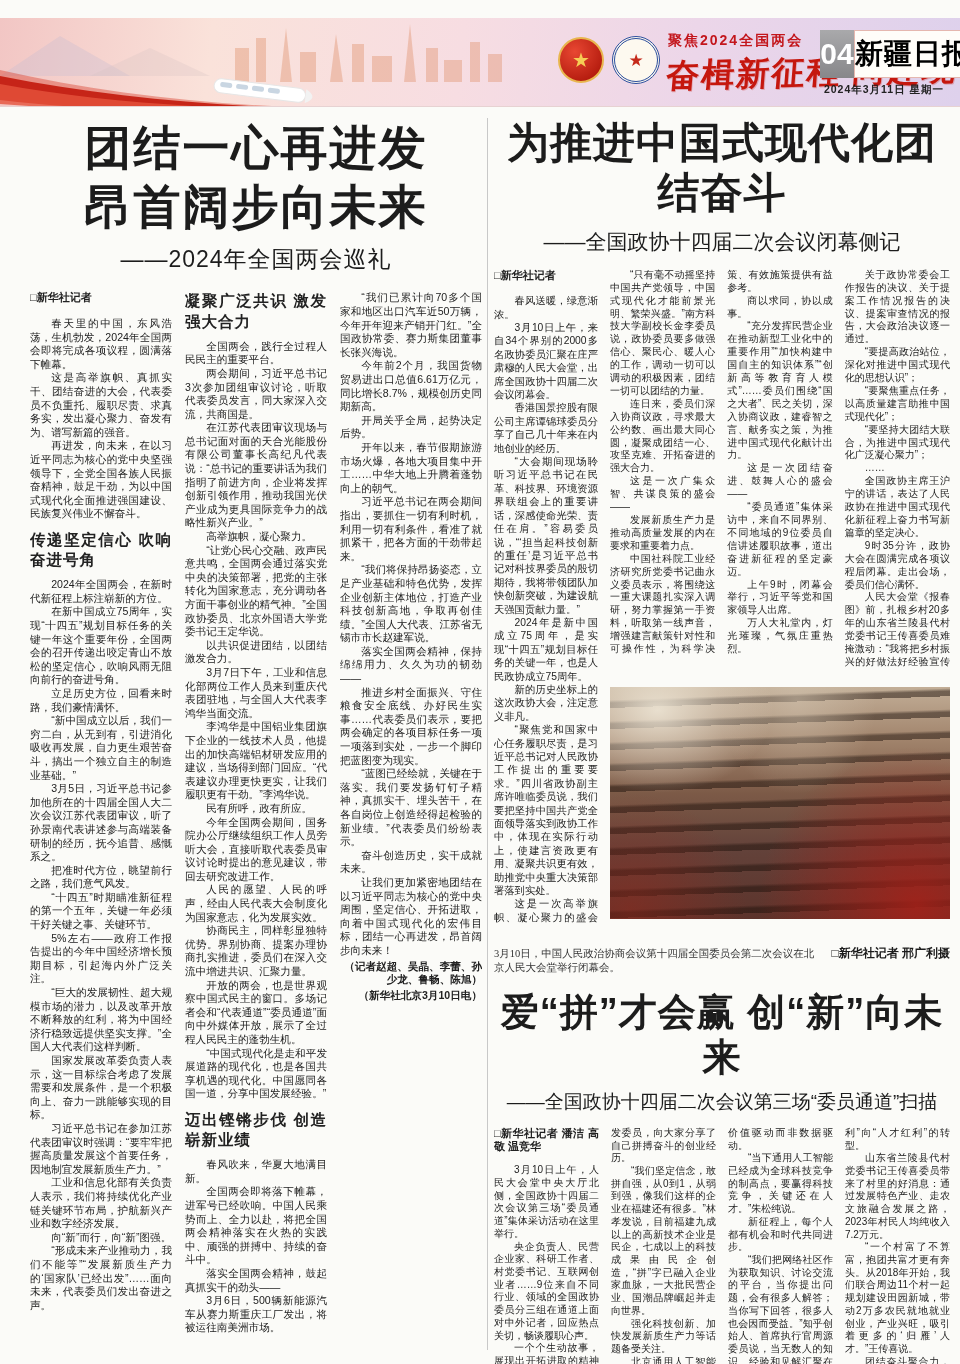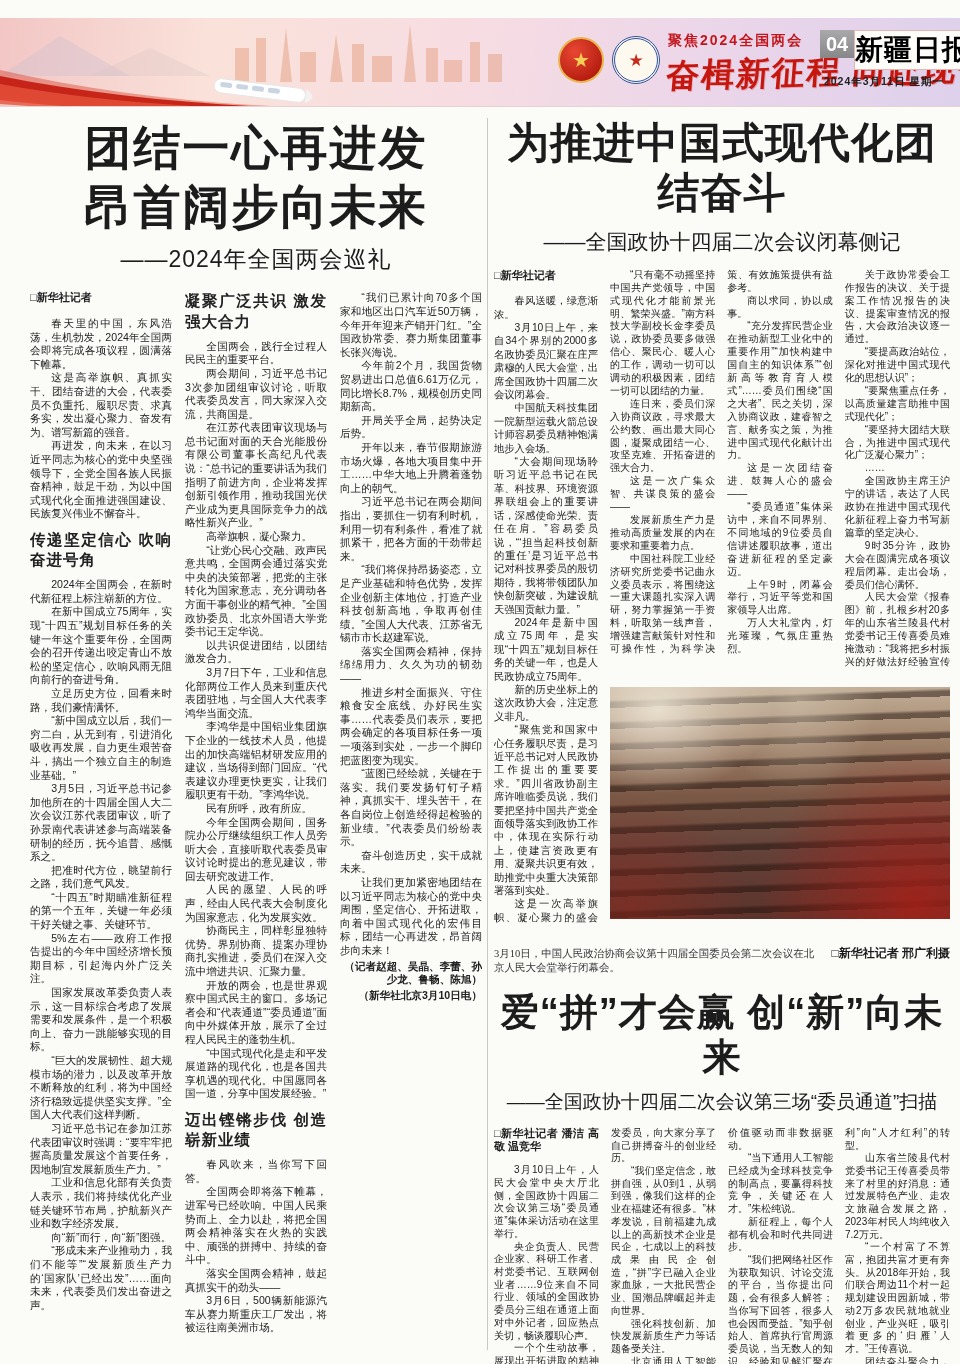--- a/index.html
+++ b/index.html
@@ -25,22 +25,22 @@
   .focus-label{color:#c3161c;font-size:14px;font-weight:bold;letter-spacing:2px;}
   .slogan{
     margin-top:4px;color:#c5170e;font-size:33px;font-weight:900;letter-spacing:2px;white-space:nowrap;
     font-family:"Liberation Serif","DejaVu Serif",serif;
     transform:skewX(-6deg) rotate(-1.5deg);transform-origin:left top;
     text-shadow:1px 1px 0 rgba(197,23,14,.25);
   }
   .masthead-block{position:absolute;right:12px;top:12px;width:128px;}
   .mast-top{display:flex;align-items:stretch;}
   .page-no-box{
-    width:34px;height:28px;background:linear-gradient(180deg,#a9a9ab,#87878a);
-    color:#fff;font-size:20px;font-weight:bold;display:flex;align-items:center;justify-content:center;flex:none;
+    width:34px;height:48px;background:linear-gradient(180deg,#a9a9ab,#87878a);
+    color:#fff;font-size:30px;font-weight:bold;display:flex;align-items:center;justify-content:center;flex:none;
   }
   .masthead{
     flex:1;background:#fffdf9;border:1px solid #e5b7af;color:#000000;
     font-family:"Liberation Serif","DejaVu Serif",serif;font-weight:900;font-size:28px;letter-spacing:1px;
     display:flex;align-items:center;justify-content:center;white-space:nowrap;
   }
   .dateline{margin-top:5px;font-size:10.5px;font-weight:bold;color:#222;text-align:center;letter-spacing:1px;}
   .vdivider{position:absolute;left:487px;top:118px;height:1232px;width:1px;background:#c8c8c8;}
   
   .left-art{position:absolute;left:30px;top:118px;width:452px;}
@@ -161,43 +161,43 @@
       <p class="para">再进发，向未来，在以习近平同志为核心的党中央坚强领导下，全党全国各族人民振奋精神，鼓足干劲，为以中国式现代化全面推进强国建设、民族复兴伟业不懈奋斗。</p>
       <h4 class="subhead">传递坚定信心 吹响奋进号角</h4>
       <p class="para">2024年全国两会，在新时代新征程上标注崭新的方位。</p>
       <p class="para">在新中国成立75周年，实现“十四五”规划目标任务的关键一年这个重要年份，全国两会的召开传递出咬定青山不放松的坚定信心，吹响风雨无阻向前行的奋进号角。</p>
       <p class="para">立足历史方位，回看来时路，我们豪情满怀。</p>
       <p class="para">“新中国成立以后，我们一穷二白，从无到有，引进消化吸收再发展，自力更生艰苦奋斗，搞出一个独立自主的制造业基础。”</p>
       <p class="para">3月5日，习近平总书记参加他所在的十四届全国人大二次会议江苏代表团审议，听了孙景南代表讲述参与高端装备研制的经历，抚今追昔、感慨系之。</p>
       <p class="para">把准时代方位，眺望前行之路，我们意气风发。</p>
       <p class="para">“十四五”时期瞄准新征程的第一个五年，关键一年必须干好关键之事、关键环节。</p>
       <p class="para">5%左右——政府工作报告提出的今年中国经济增长预期目标，引起海内外广泛关注。</p>
+      <p class="para">“巨大的发展韧性、超大规模市场的潜力，以及改革开放不断释放的红利，将为中国经济行稳致远提供坚实支撑。”全国人大代表们这样判断。</p>
       <p class="para">国家发展改革委负责人表示，这一目标综合考虑了发展需要和发展条件，是一个积极向上、奋力一跳能够实现的目标。</p>
-      <p class="para">“巨大的发展韧性、超大规模市场的潜力，以及改革开放不断释放的红利，将为中国经济行稳致远提供坚实支撑。”全国人大代表们这样判断。</p>
       <p class="para">习近平总书记在参加江苏代表团审议时强调：“要牢牢把握高质量发展这个首要任务，因地制宜发展新质生产力。”</p>
       <p class="para">工业和信息化部有关负责人表示，我们将持续优化产业链关键环节布局，护航新兴产业和数字经济发展。</p>
       <p class="para">向“新”而行，向“新”图强。</p>
       <p class="para">“形成未来产业推动力，我们不能等”“发展新质生产力的‘国家队’已经出发”……面向未来，代表委员们发出奋进之声。</p>
       <h4 class="subhead">凝聚广泛共识 激发强大合力</h4>
       <p class="para">全国两会，践行全过程人民民主的重要平台。</p>
       <p class="para">两会期间，习近平总书记3次参加团组审议讨论，听取代表委员发言，同大家深入交流，共商国是。</p>
       <p class="para">在江苏代表团审议现场与总书记面对面的天合光能股份有限公司董事长高纪凡代表说：“总书记的重要讲话为我们指明了前进方向，企业将发挥创新引领作用，推动我国光伏产业成为更具国际竞争力的战略性新兴产业。”</p>
       <p class="para">高举旗帜，凝心聚力。</p>
       <p class="para">“让党心民心交融、政声民意共鸣，全国两会通过落实党中央的决策部署，把党的主张转化为国家意志，充分调动各方面干事创业的精气神。”全国政协委员、北京外国语大学党委书记王定华说。</p>
       <p class="para">以共识促进团结，以团结激发合力。</p>
       <p class="para">3月7日下午，工业和信息化部两位工作人员来到重庆代表团驻地，与全国人大代表李鸿华当面交流。</p>
       <p class="para">李鸿华是中国铝业集团旗下企业的一线技术人员，他提出的加快高端铝材研发应用的建议，当场得到部门回应。“代表建议办理更快更实，让我们履职更有干劲。”李鸿华说。</p>
       <p class="para">民有所呼，政有所应。</p>
       <p class="para">今年全国两会期间，国务院办公厅继续组织工作人员旁听大会，直接听取代表委员审议讨论时提出的意见建议，带回去研究改进工作。</p>
       <p class="para">人民的愿望、人民的呼声，经由人民代表大会制度化为国家意志，化为发展实效。</p>
       <p class="para">协商民主，同样彰显独特优势。界别协商、提案办理协商扎实推进，委员们在深入交流中增进共识、汇聚力量。</p>
       <p class="para">开放的两会，也是世界观察中国式民主的窗口。多场记者会和“代表通道”“委员通道”面向中外媒体开放，展示了全过程人民民主的蓬勃生机。</p>
       <p class="para">“中国式现代化是走和平发展道路的现代化，也是各国共享机遇的现代化。中国愿同各国一道，分享中国发展经验。”</p>
       <h4 class="subhead">迈出铿锵步伐 创造崭新业绩</h4>
-      <p class="para">春风吹来，当你写下回答。</p>
+      <p class="para">春风吹来，华夏大地满目新。</p>
       <p class="para">全国两会即将落下帷幕，进军号已经吹响。中国人民乘势而上、全力以赴，将把全国两会精神落实在火热的实践中、顽强的拼搏中、持续的奋斗中。</p>
       <p class="para">落实全国两会精神，鼓起真抓实干的劲头——</p>
       <p class="para">3月6日，500辆新能源汽车从赛力斯重庆工厂发出，将被运往南美洲市场。</p>
       <p class="para">“我们已累计向70多个国家和地区出口汽车近50万辆，今年开年迎来产销开门红。”全国政协常委、赛力斯集团董事长张兴海说。</p>
       <p class="para">今年前2个月，我国货物贸易进出口总值6.61万亿元，同比增长8.7%，规模创历史同期新高。</p>
       <p class="para">开局关乎全局，起势决定后势。</p>
       <p class="para">开年以来，春节假期旅游市场火爆，各地大项目集中开工……中华大地上升腾着蓬勃向上的朝气。</p>
       <p class="para">习近平总书记在两会期间指出，要抓住一切有利时机，利用一切有利条件，看准了就抓紧干，把各方面的干劲带起来。</p>
       <p class="para">“我们将保持昂扬姿态，立足产业基础和特色优势，发挥企业创新主体地位，打造产业科技创新高地，争取再创佳绩。”全国人大代表、江苏省无锡市市长赵建军说。</p>
       <p class="para">落实全国两会精神，保持绵绵用力、久久为功的韧劲——</p>
@@ -211,21 +211,21 @@
 </div>
 
 <div class="right-art">
   <h1 class="rt-h1">为推进中国式现代化团结奋斗</h1>
   <div class="rt-sub">——全国政协十四届二次会议闭幕侧记</div>
   <div class="rt-body">
     <div class="rt-col1">
         <p class="byline">□新华社记者</p>
         <p class="para">春风送暖，绿意渐浓。</p>
         <p class="para">3月10日上午，来自34个界别的2000多名政协委员汇聚在庄严肃穆的人民大会堂，出席全国政协十四届二次会议闭幕会。</p>
-        <p class="para">中国航天科技集团一院新型运载火箭总设计师容易委员精神饱满地步入会场。</p>
+        <p class="para">香港国景控股有限公司主席谭锦球委员分享了自己几十年来在内地创业的经历。</p>
         <p class="para">“大会期间现场聆听习近平总书记在民革、科技界、环境资源界联组会上的重要讲话，深感使命光荣、责任在肩。”容易委员说，“‘担当起科技创新的重任’是习近平总书记对科技界委员的殷切期待，我将带领团队加快创新突破，为建设航天强国贡献力量。”</p>
         <p class="para">2024年是新中国成立75周年，是实现“十四五”规划目标任务的关键一年，也是人民政协成立75周年。</p>
         <p class="para">新的历史坐标上的这次政协大会，注定意义非凡。</p>
         <p class="para">“聚焦党和国家中心任务履职尽责，是习近平总书记对人民政协工作提出的重要要求。”四川省政协副主席许唯临委员说，我们要把坚持中国共产党全面领导落实到政协工作中，体现在实际行动上，使建言资政更有用、凝聚共识更有效，助推党中央重大决策部署落到实处。</p>
         <p class="para">这是一次高举旗帜、凝心聚力的盛会——</p>
       </div>
     <div class="rt-rest">
       <div class="rt-cols">
           <p class="para">“只有毫不动摇坚持中国共产党领导，中国式现代化才能前景光明、繁荣兴盛。”南方科技大学副校长金李委员说，政协委员要多做强信心、聚民心、暖人心的工作，调动一切可以调动的积极因素，团结一切可以团结的力量。</p>
           <p class="para">连日来，委员们深入协商议政，寻求最大公约数、画出最大同心圆，凝聚成团结一心、攻坚克难、开拓奋进的强大合力。</p>

